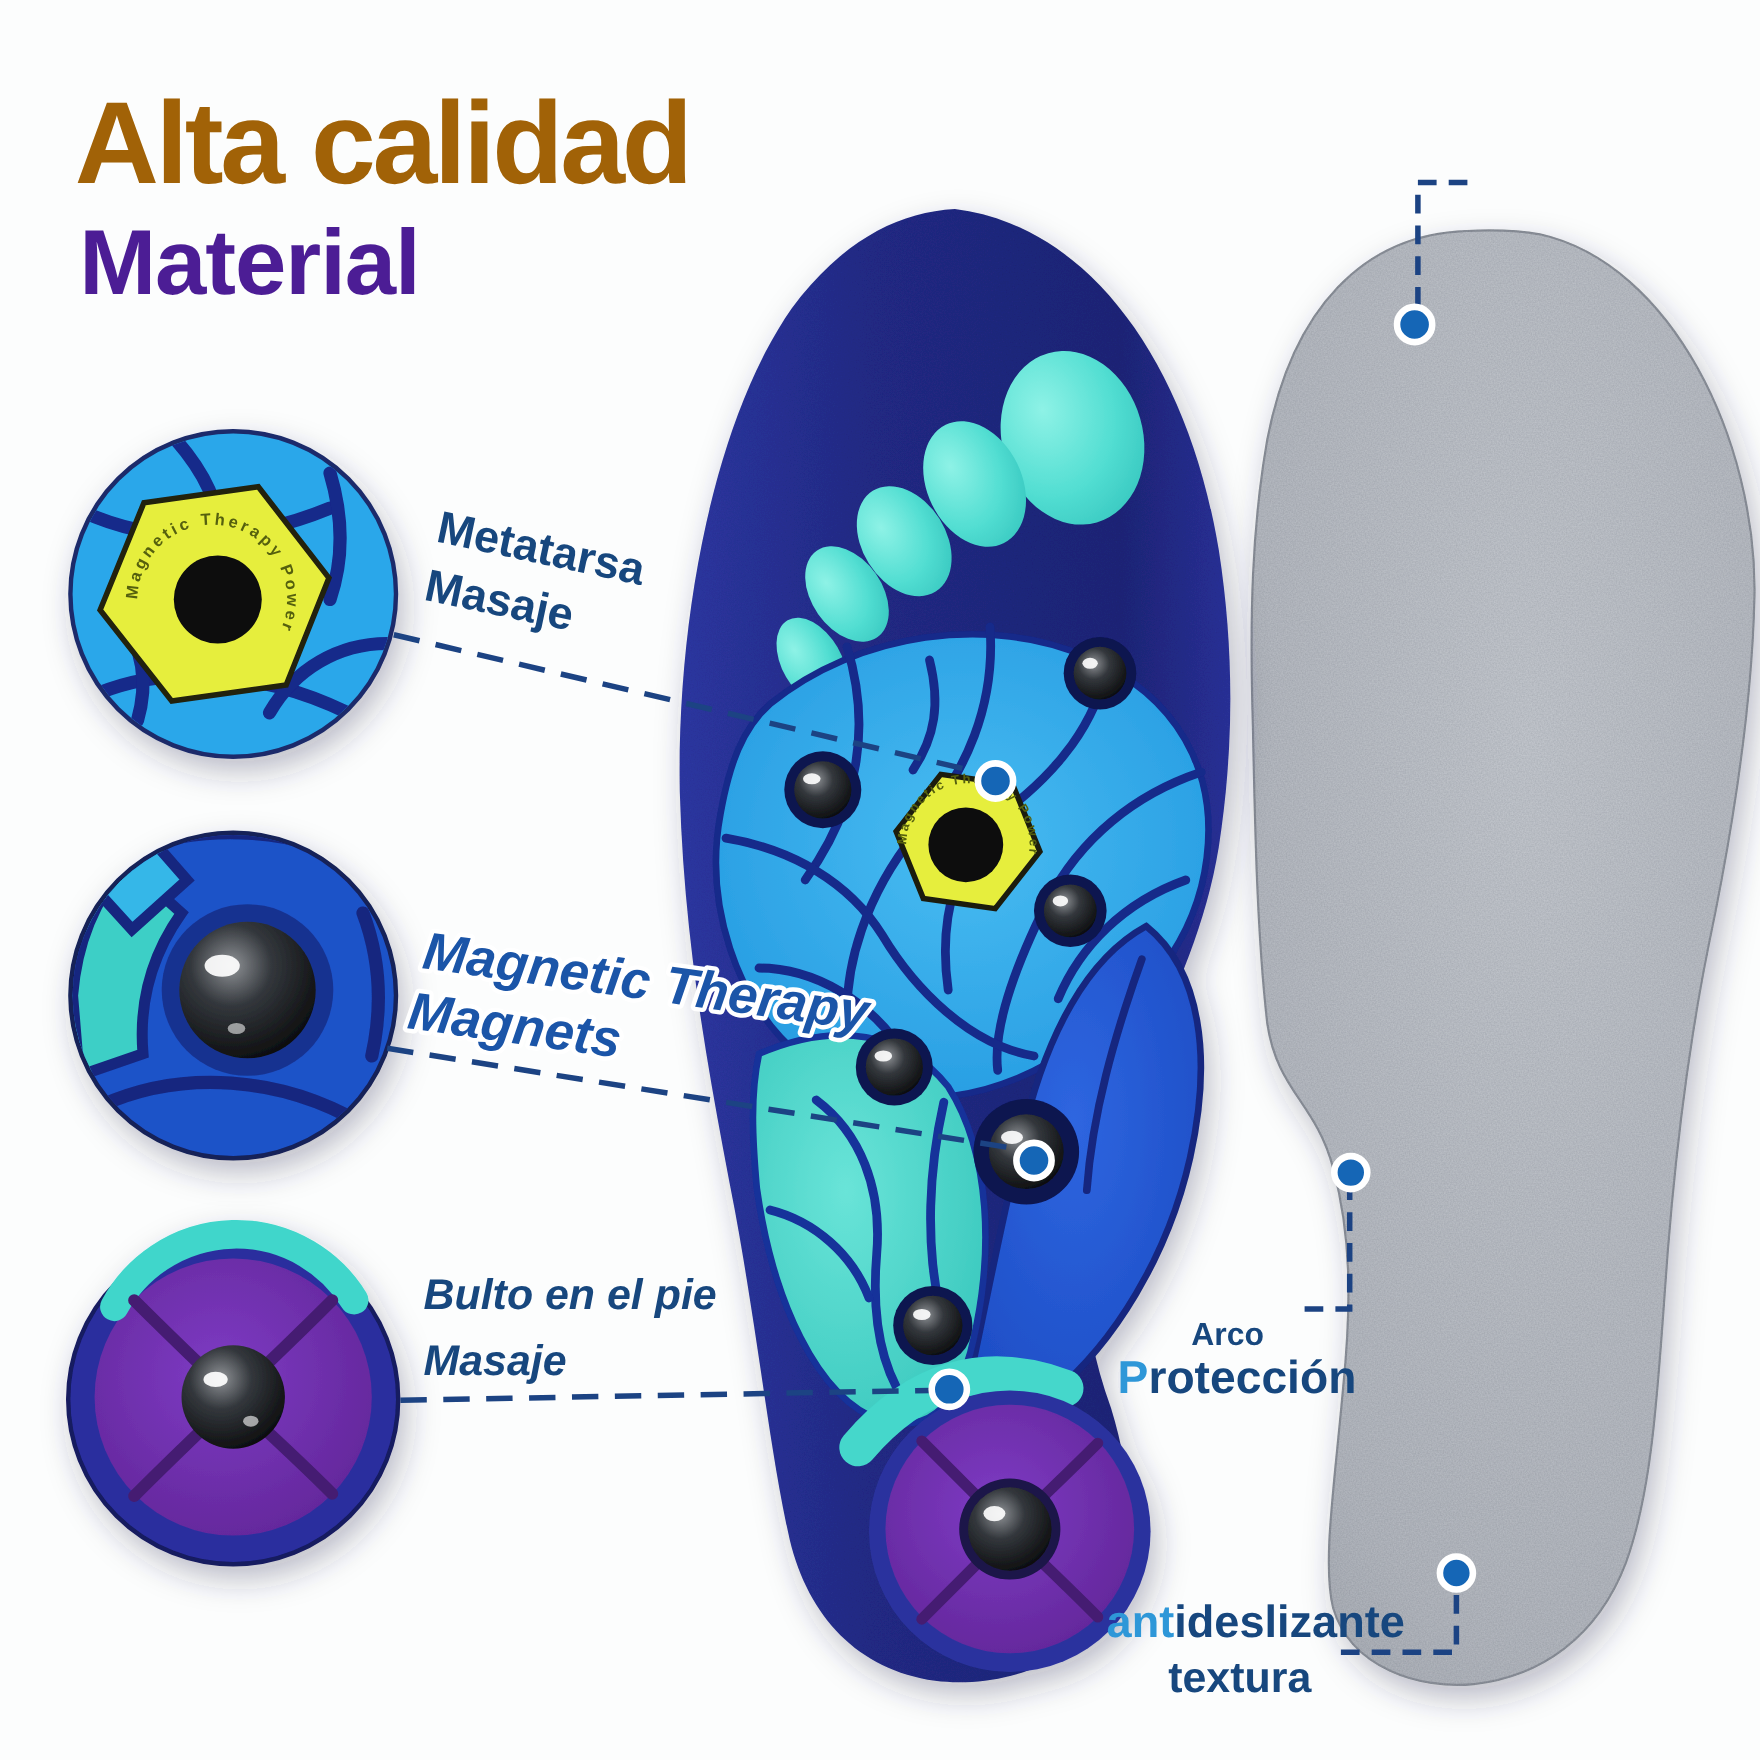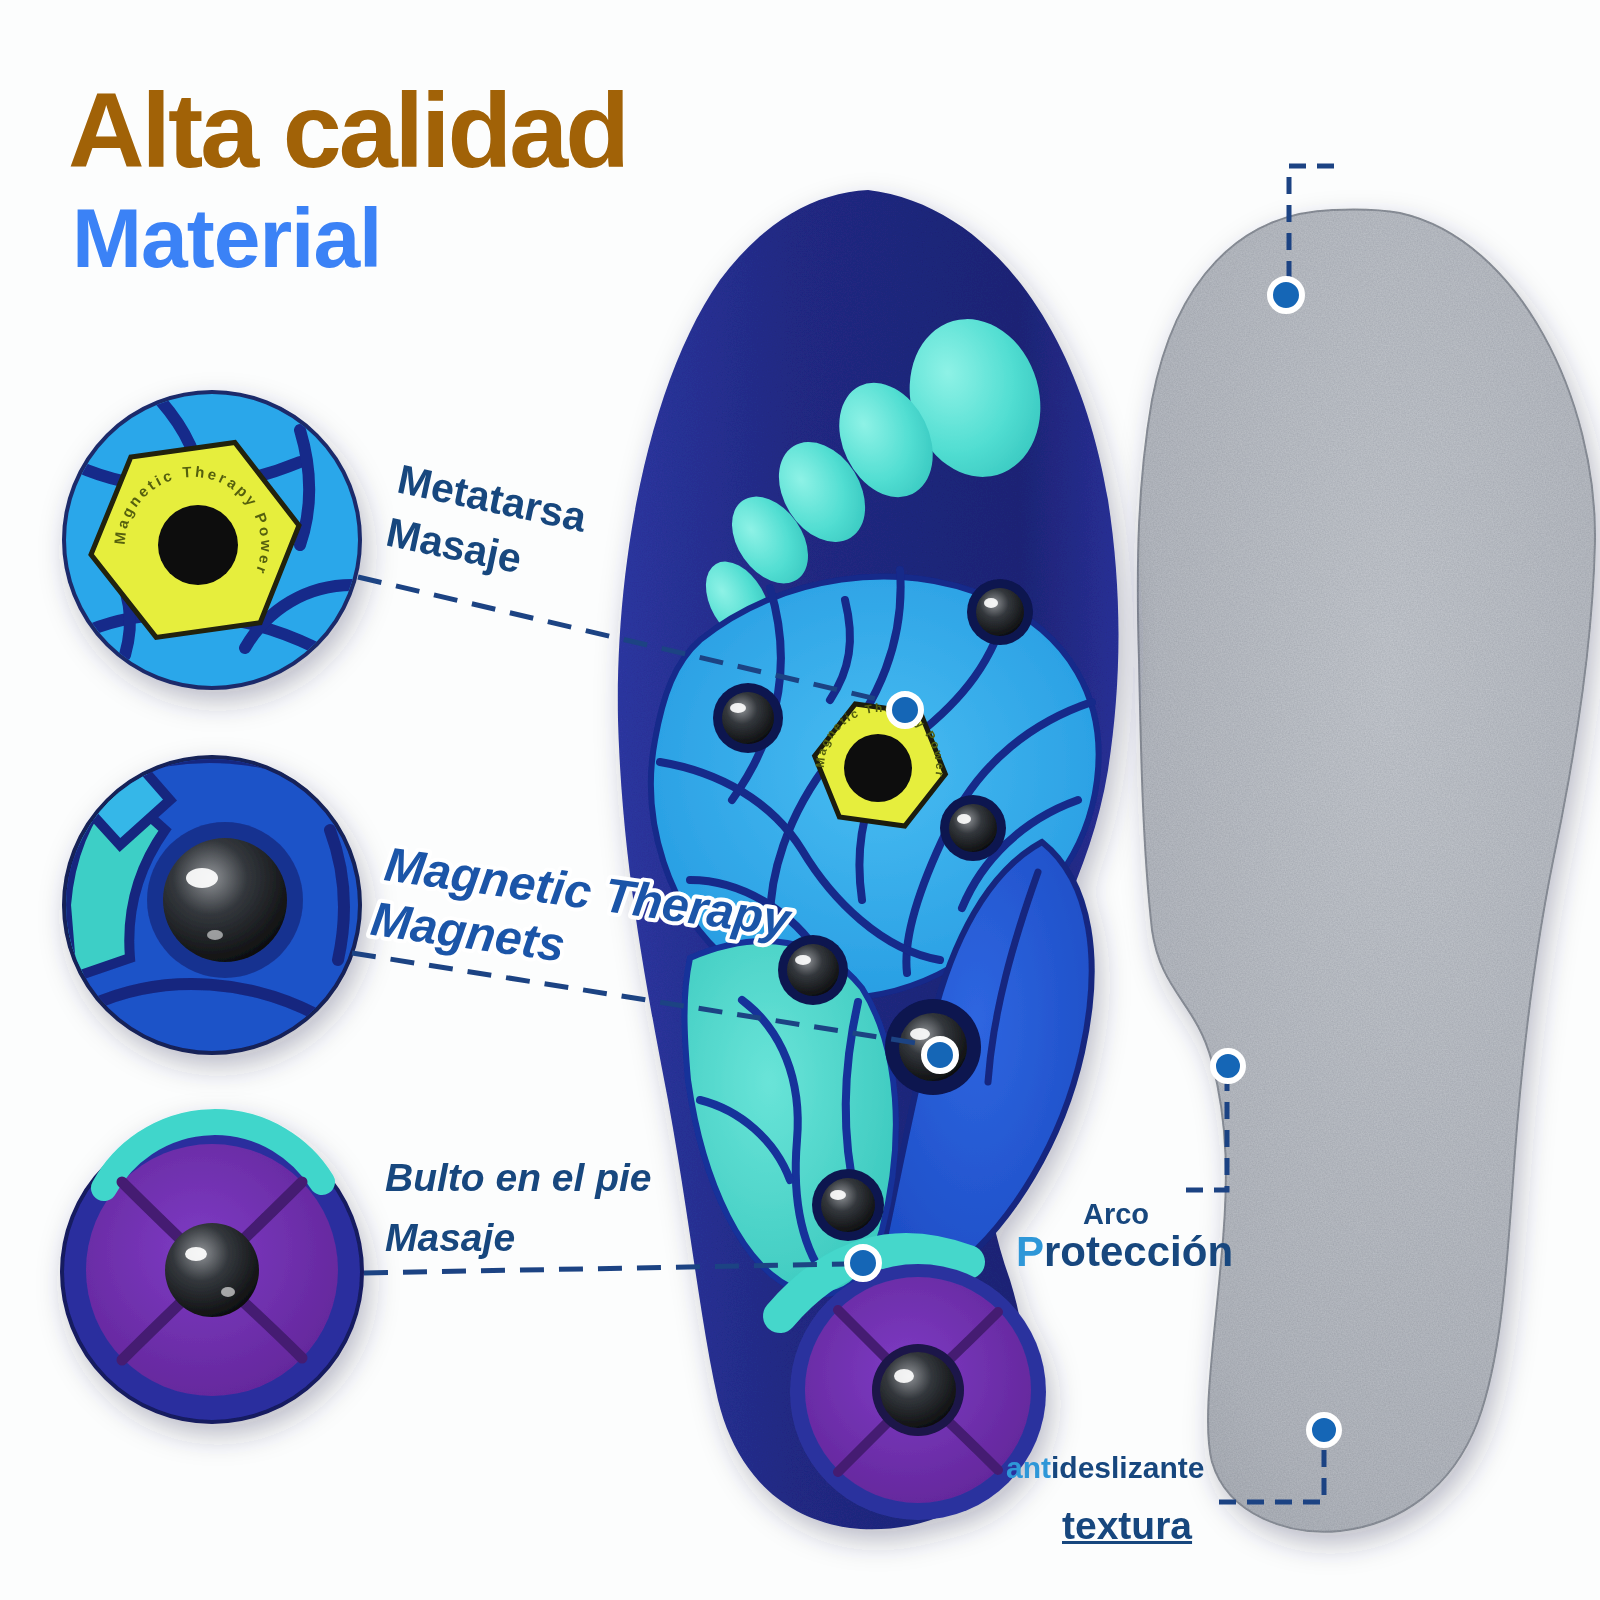--- a/index.html
+++ b/index.html
@@ -2,29 +2,29 @@
 <html><head>
 <meta charset="utf-8">
 <style>
   html,body{margin:0;padding:0;}
   body{width:1600px;height:1600px;overflow:hidden;background:#fcfdfd;
        font-family:"Liberation Sans", sans-serif;}
   .canvas{position:relative;width:1600px;height:1600px;}
   svg.scene{position:absolute;left:0;top:0;}
   .label{position:absolute;color:#17477e;font-weight:700;white-space:nowrap;}
   .title1{left:68px;top:70px;font-size:106px;font-weight:800;color:#a16207;letter-spacing:-3px;}
-  .title2{left:72px;top:190px;font-size:84px;font-weight:800;color:#3b82f6;letter-spacing:-1px;}
+  .title2{left:72px;top:190px;font-size:84px;font-weight:800;color:#4c1d95;letter-spacing:-1px;}
   .aux{left:1190px;top:56px;font-size:37px;line-height:1.5;}
   .metatarsa{left:404px;top:452px;font-size:41px;line-height:1.32;
              transform:rotate(12deg);transform-origin:left top;}
   .bulto{left:385px;top:1148px;font-size:39px;line-height:1.55;font-style:italic;}
   .arco1{left:1083px;top:1198px;font-size:29px;}
   .arco2{left:1016px;top:1228px;font-size:42px;}
-  .anti1{left:1006px;top:1451px;font-size:30px;}
-  .anti2{left:1062px;top:1504px;font-size:39px;text-decoration:underline;}
+  .anti1{left:1006px;top:1451px;font-size:41px;}
+  .anti2{left:1062px;top:1504px;font-size:39px;}
   .accent{color:#2e97d8;}
 </style>
 </head>
 <body>
 
 <div class="canvas">
 
 <svg class="scene" width="1600" height="1600" viewBox="0 0 1600 1600">
   <defs>
     <linearGradient id="navyGrad" x1="0" y1="0" x2="1" y2="0">

